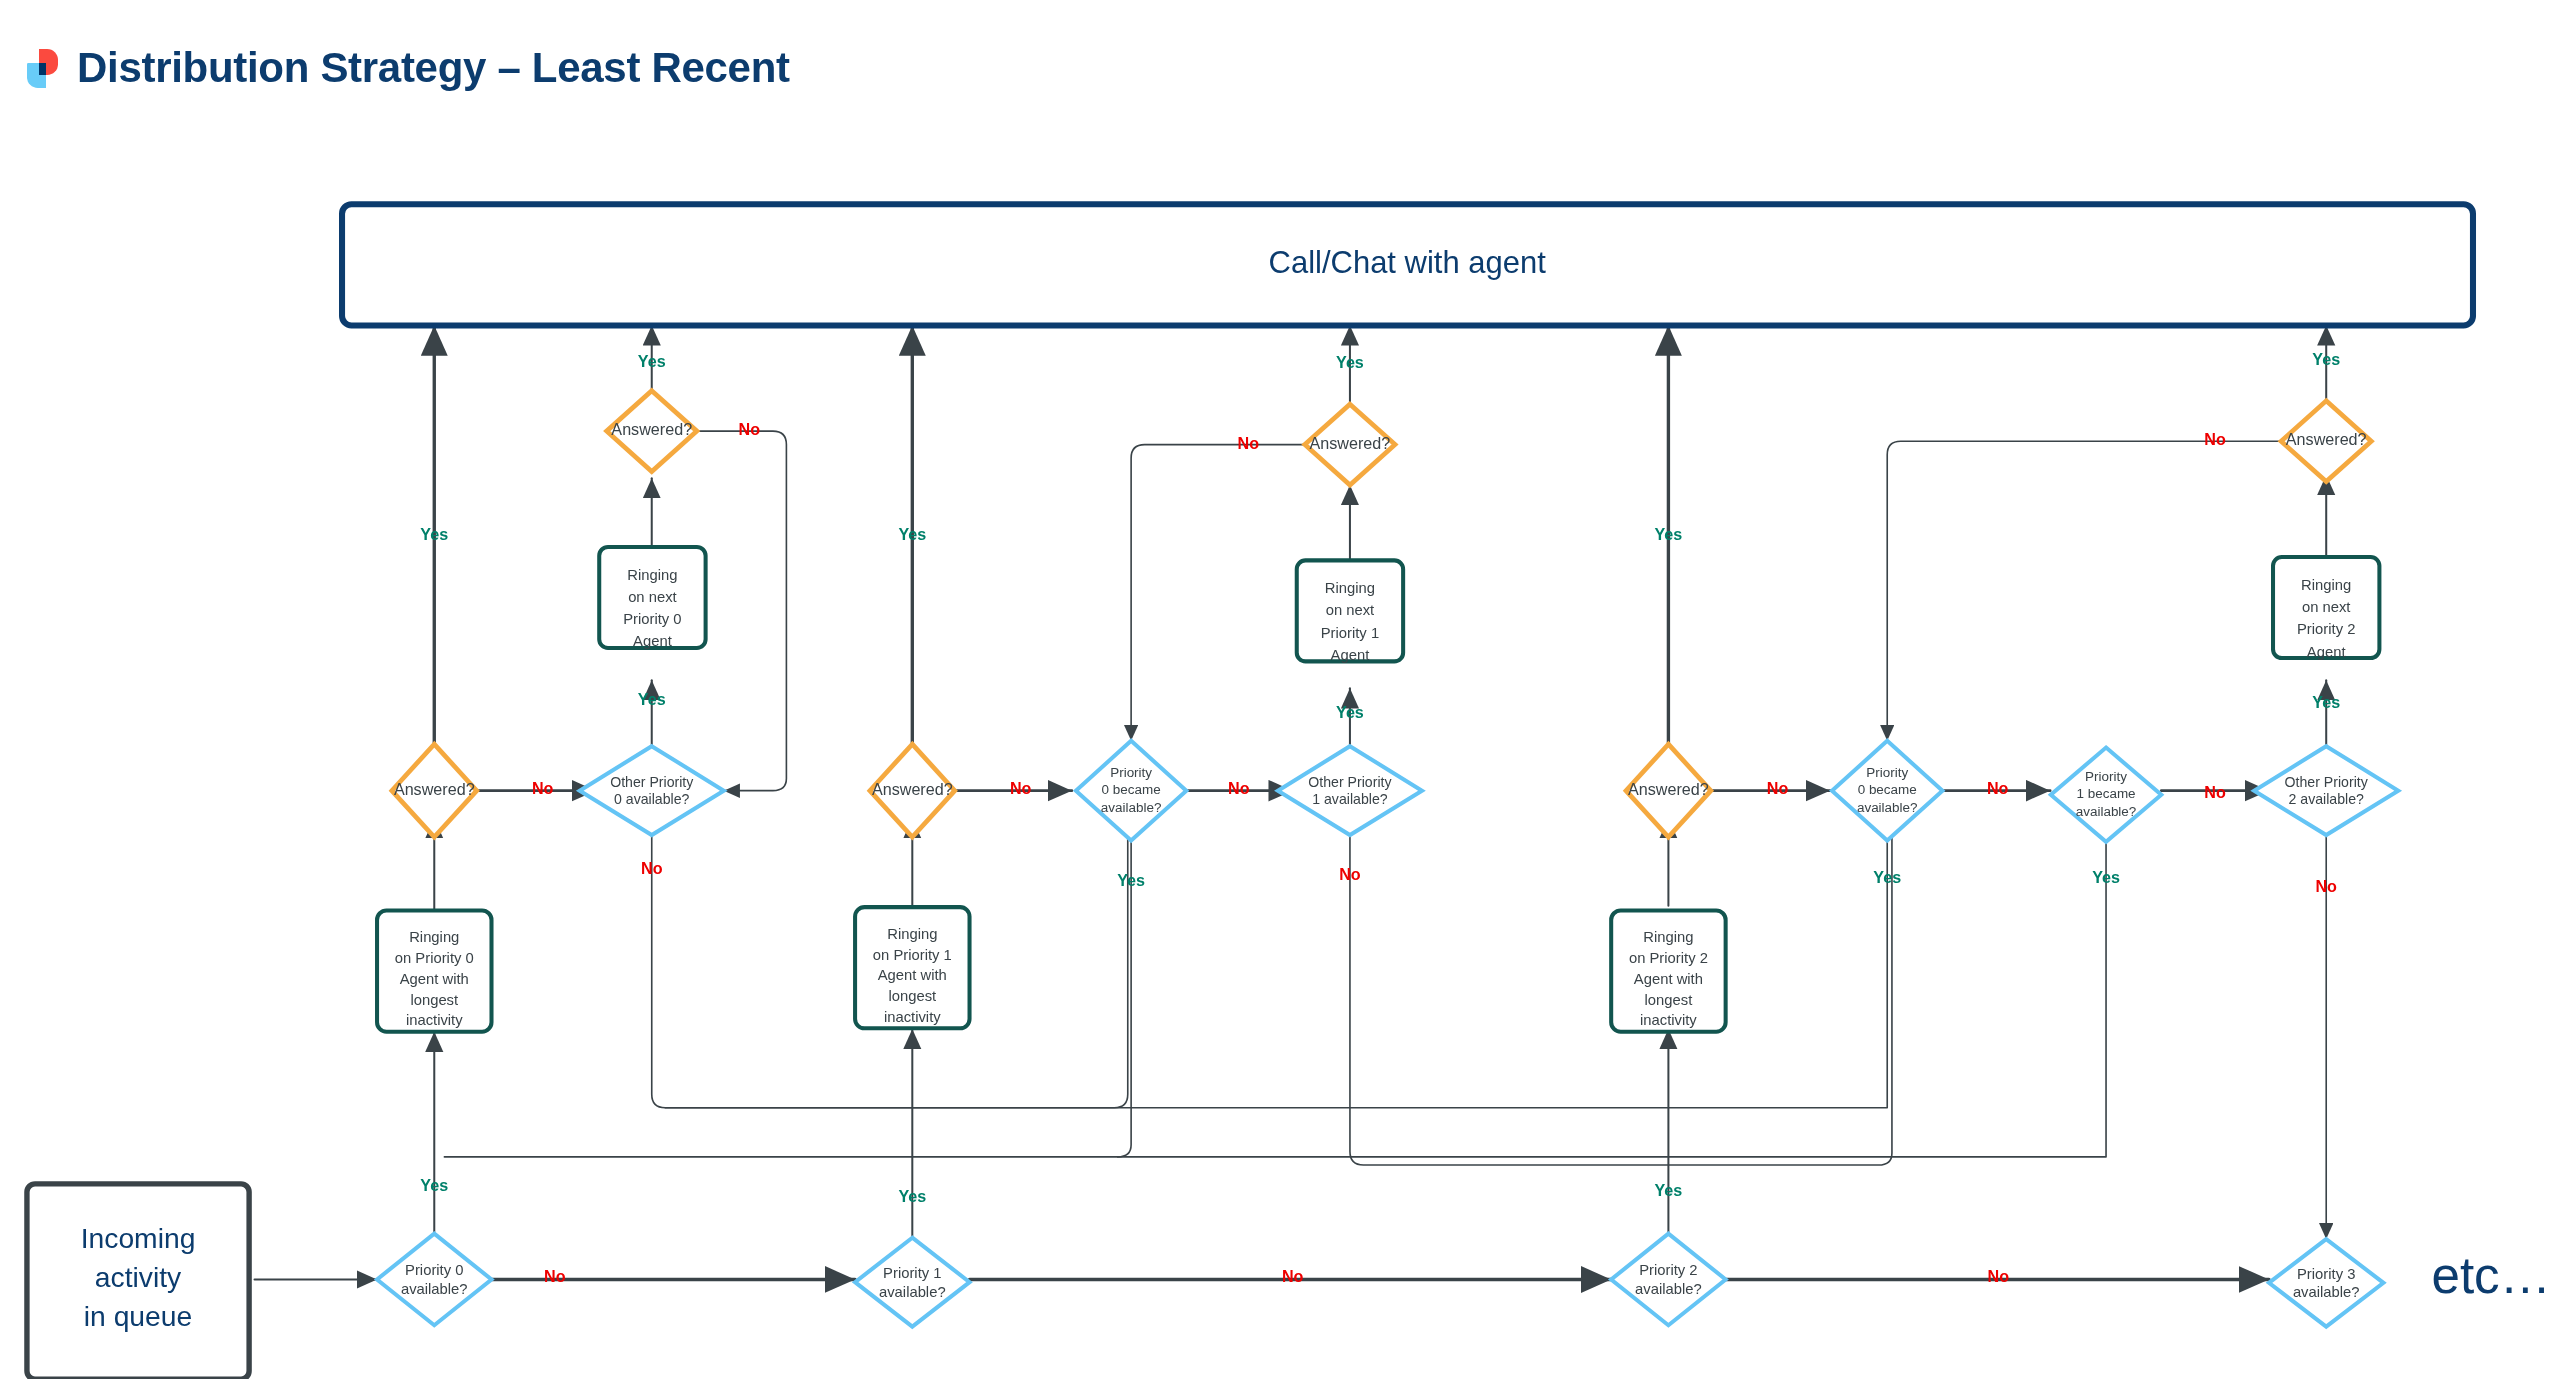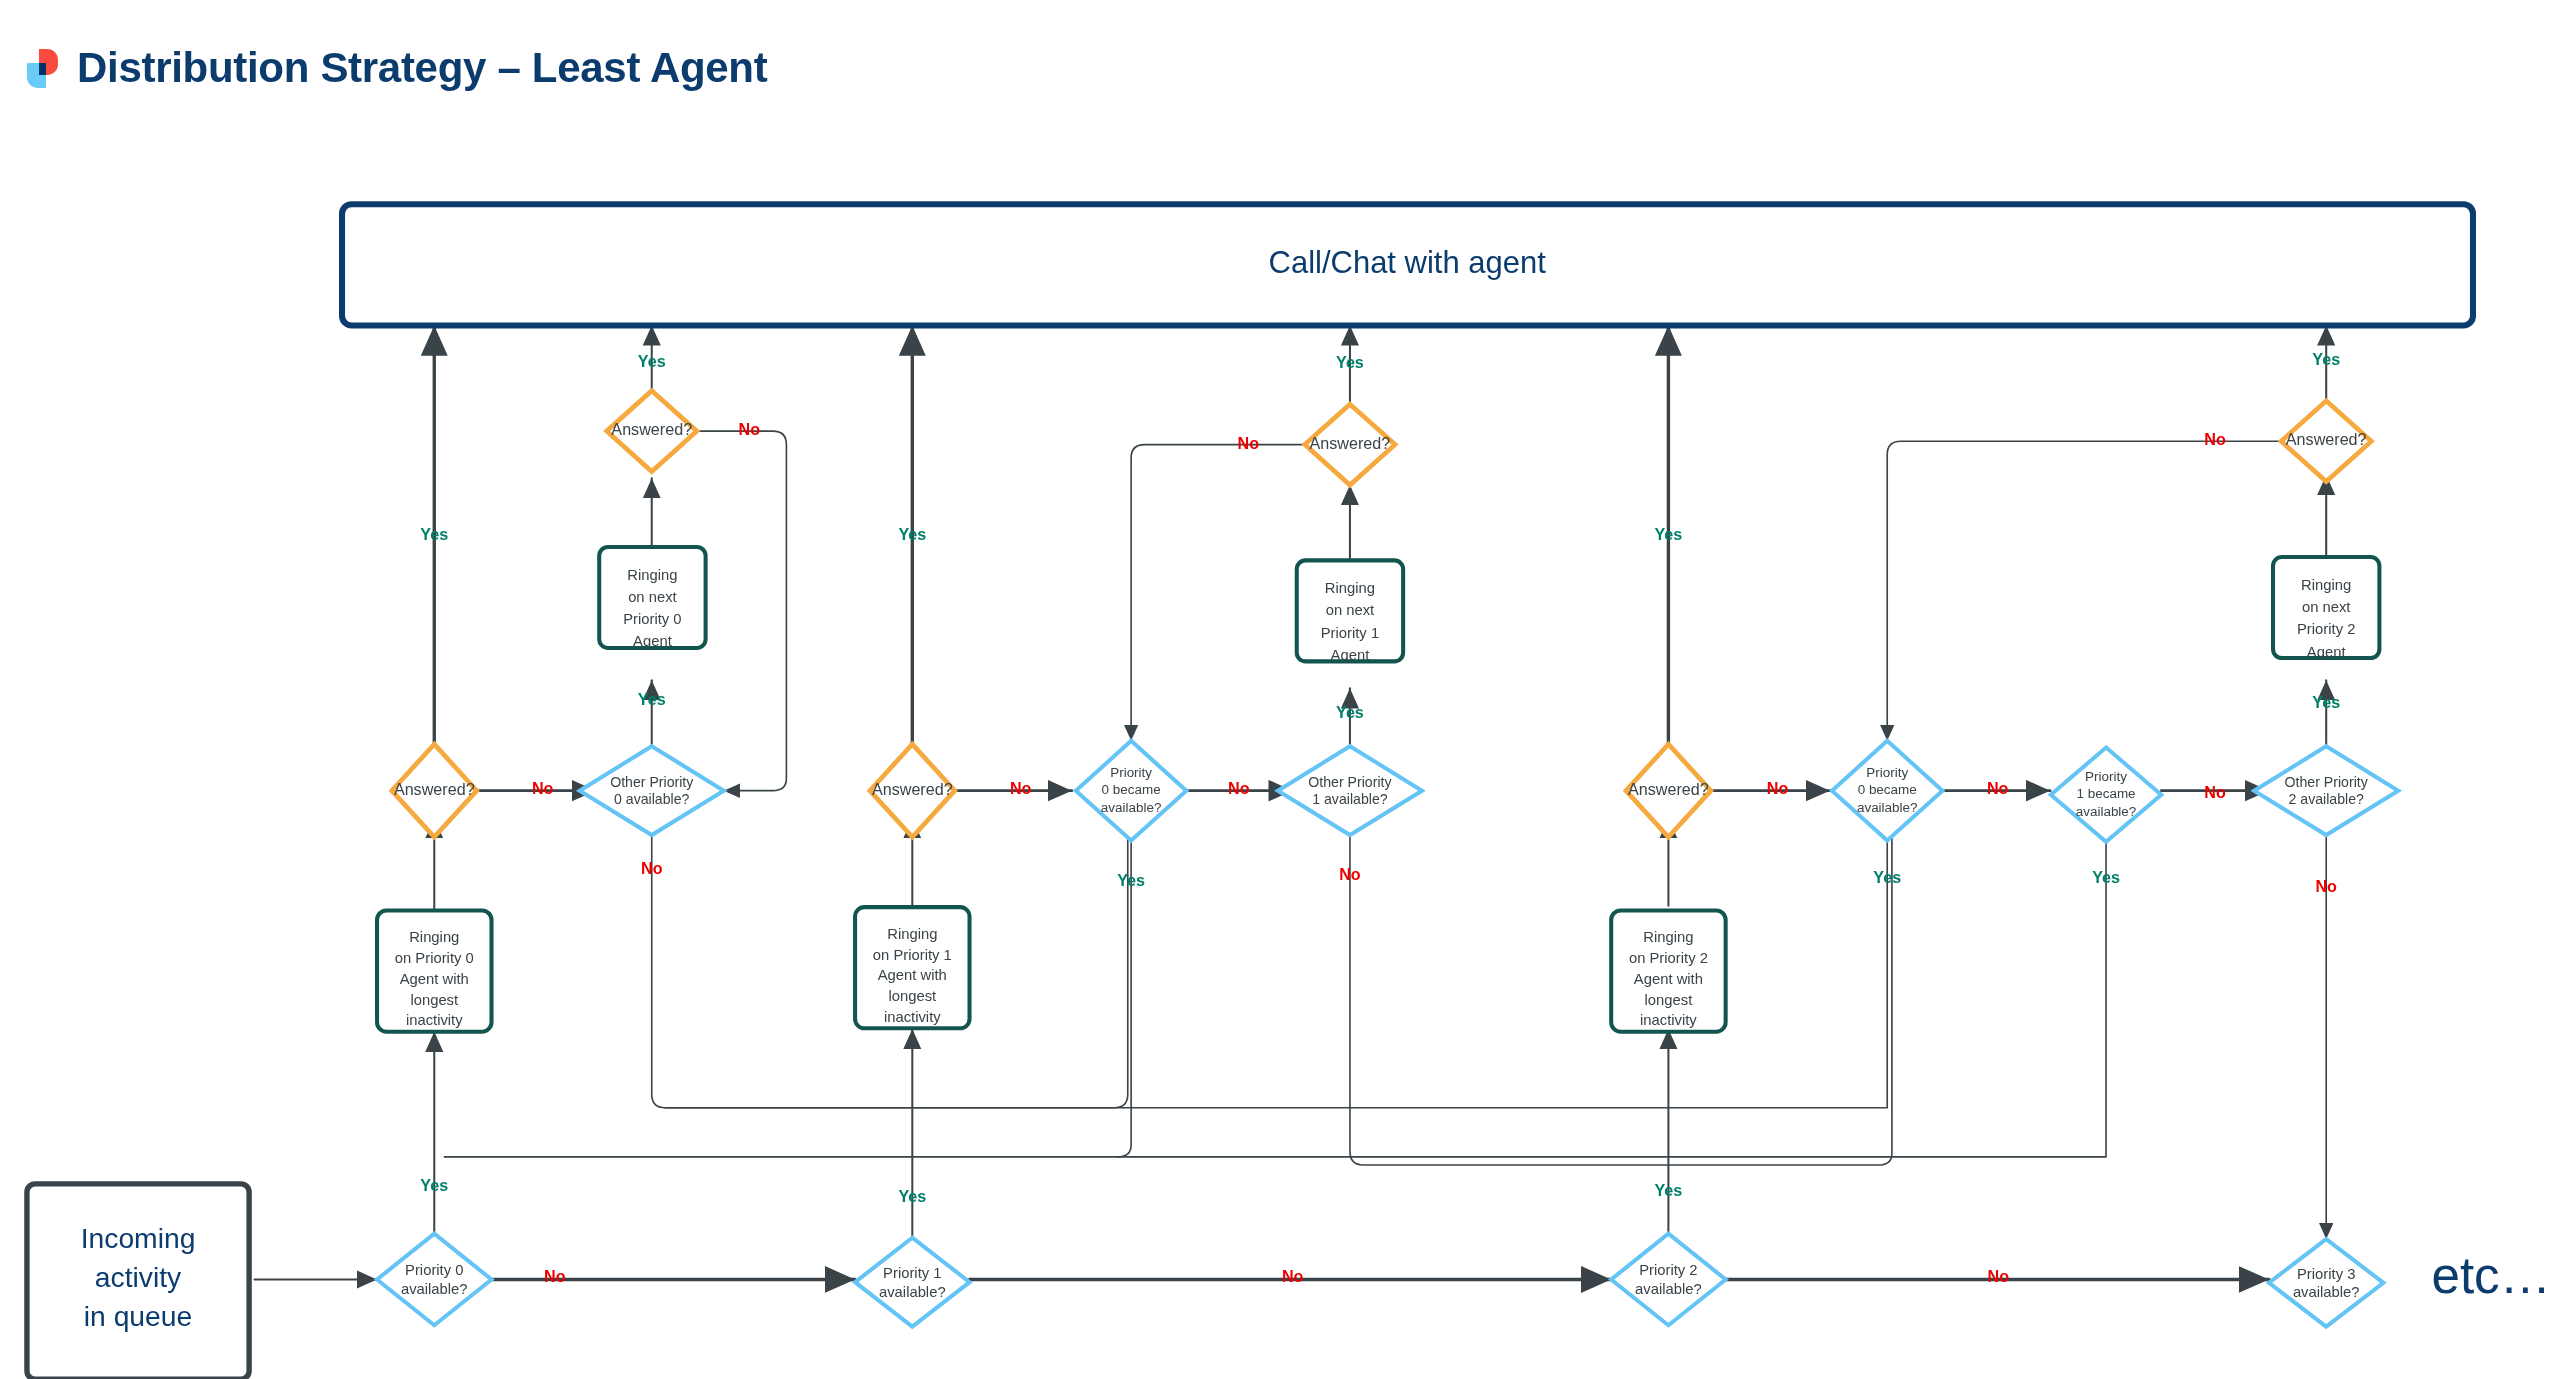--- a/index.html
+++ b/index.html
@@ -103,21 +103,21 @@
 <body>
 
 <div id="page">
 
   <div id="header">
     <div id="logo">
       <div class="sq-red"></div>
       <div class="sq-blue"></div>
       <div class="sq-navy"></div>
     </div>
-    <div id="title">Distribution Strategy – Least Agent</div>
+    <div id="title">Distribution Strategy – Least Recent</div>
   </div>
 
   <svg id="diagram" viewBox="0 0 3826 2049" width="2576" height="1380">
     <defs>
       <marker id="arrowDark" markerWidth="12" markerHeight="12" refX="9" refY="4" orient="auto" markerUnits="strokeWidth">
         <path d="M0,0 L9,4 L0,8 z" fill="#3A4348"></path>
       </marker>
       <marker id="arrowThin" markerWidth="14" markerHeight="14" refX="10" refY="4.5" orient="auto" markerUnits="strokeWidth">
         <path d="M0,0 L10,4.5 L0,9 z" fill="#3A4348"></path>
       </marker>

